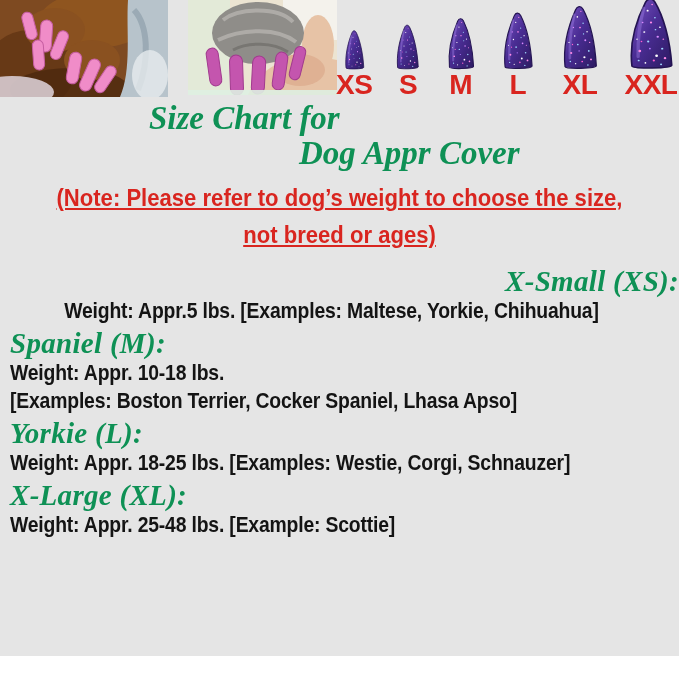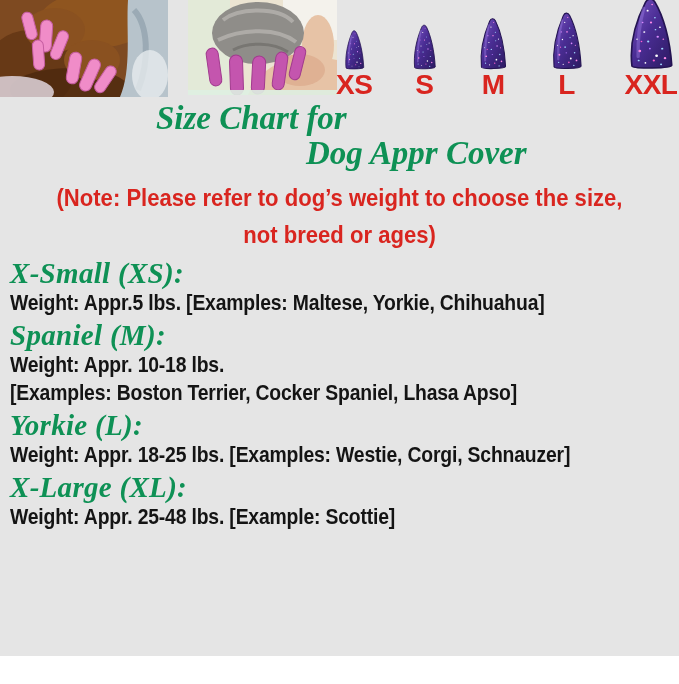--- a/index.html
+++ b/index.html
@@ -15,35 +15,35 @@
   .claw-row{position:absolute;left:336px;top:0;width:343px;height:99px;
             display:flex;align-items:flex-end;justify-content:space-between;padding:0;}
   .size-item{display:flex;flex-direction:column;align-items:center;}
   .claw{display:block;}
   .c0{width:25px;height:42px;} .c1{width:29px;height:48px;} .c2{width:34px;height:55px;}
   .c3{width:38px;height:61px;} .c4{width:44px;height:68px;} .c5{width:56px;height:76px;}
   .size-label{font-weight:bold;font-size:28px;line-height:29px;color:#d9251f;
               letter-spacing:-0.5px;}
 
   
-  .title{position:absolute;top:101px;left:10px;right:0;color:#0e9155;
+  .title{position:absolute;top:101px;left:3px;right:0;color:#0e9155;
          font-family:"Liberation Serif","DejaVu Serif",serif;
          font-style:italic;font-weight:bold;font-size:33px;line-height:35px;}
   .title-l1{margin-left:146px;}
   .title-l2{margin-left:296px;}
 
   
   .note{position:absolute;top:179px;left:0;right:0;text-align:center;color:#d9251f;
-        font-weight:bold;font-size:24px;line-height:37px;}
+        font-weight:bold;font-size:24px;line-height:37px;text-decoration:underline;}
   .note div{transform:scaleX(0.92);transform-origin:50% 50%;white-space:nowrap;}
 
   
   .sections{position:absolute;top:258px;left:10px;right:0;}
   .section{margin-top:3px;}
-  .section:first-child{margin-top:0;}
+  .section:first-child{margin-top:8px;text-align:right;}
   .sec-heading{font-family:"Liberation Serif","DejaVu Serif",serif;font-style:italic;
                font-weight:bold;font-size:29px;line-height:31px;color:#0e9155;
                letter-spacing:0.3px;}
   .sec-line{font-weight:bold;font-size:22px;line-height:28px;color:#141414;
             letter-spacing:-0.2px;white-space:nowrap;
             transform:scaleX(0.88);transform-origin:0 50%;}
 </style>
 </head>
 <body>
 
@@ -148,20 +148,26 @@
         </svg>
       <span class="size-label">M</span>
     </div>
     <div class="size-item">
       <svg class="claw c3" viewBox="0 0 100 160" preserveAspectRatio="none">
           <use href="#clawShape"></use>
         </svg>
       <span class="size-label">L</span>
     </div>
     <div class="size-item">
+      <svg class="claw c4" viewBox="0 0 100 160" preserveAspectRatio="none">
+          <use href="#clawShape"></use>
+        </svg>
+      <span class="size-label">XL</span>
+    </div>
+    <div class="size-item">
       <svg class="claw c5" viewBox="0 0 100 160" preserveAspectRatio="none">
           <use href="#clawShape"></use>
         </svg>
       <span class="size-label">XXL</span>
     </div>
   </div>
 
   <div class="title">
     <div class="title-l1">Size Chart for</div>
     <div class="title-l2">Dog Appr Cover</div>

